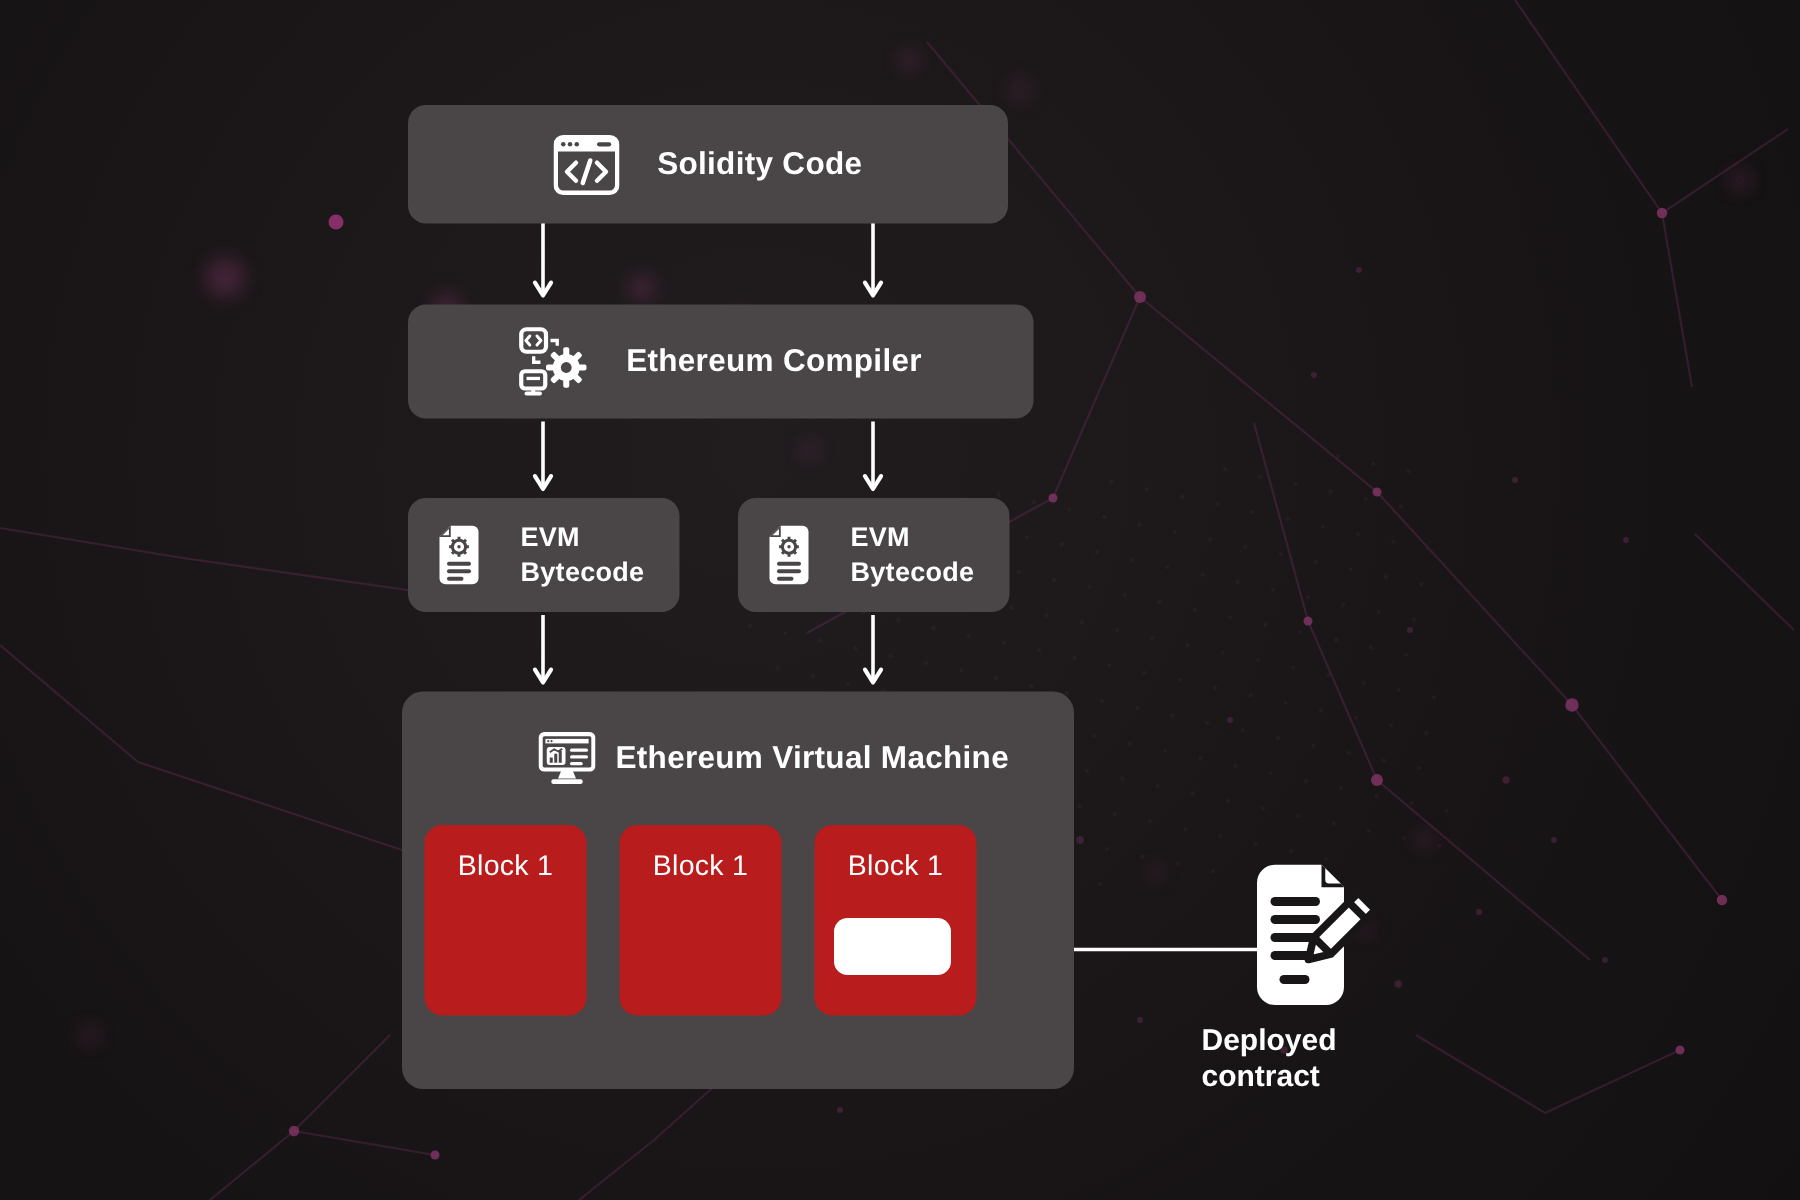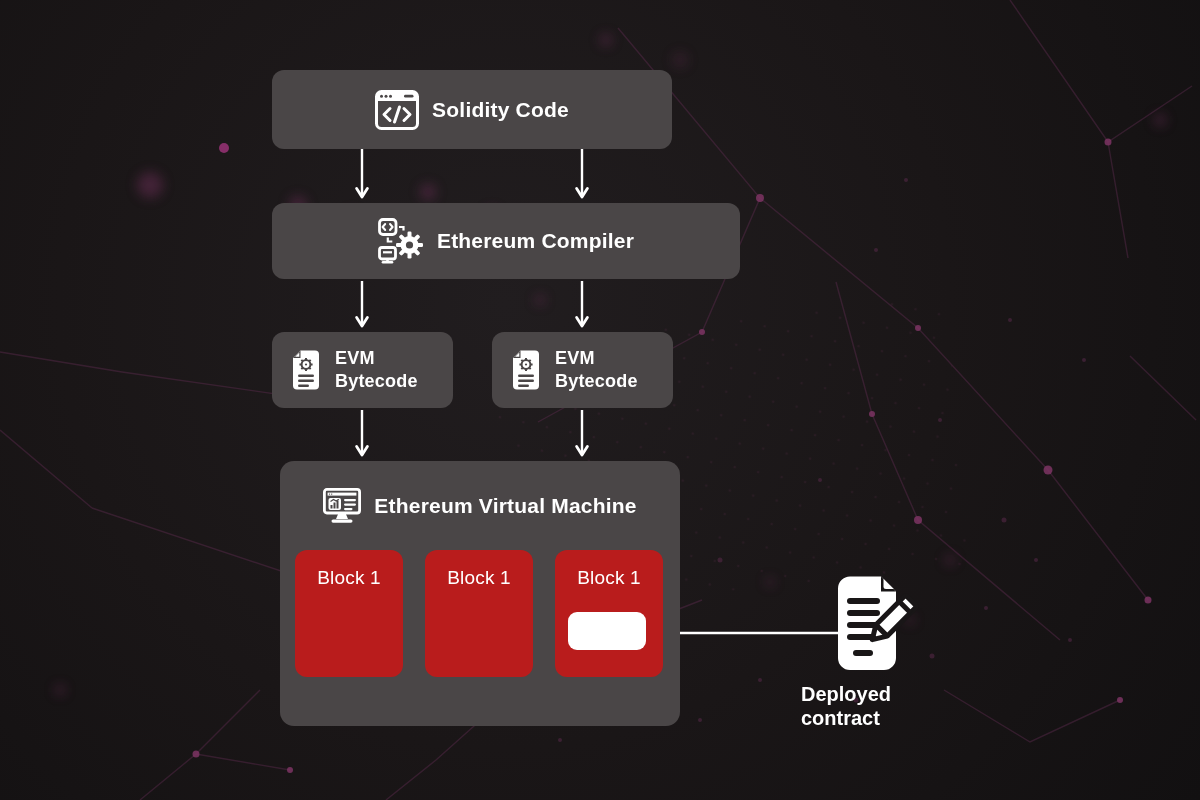--- a/index.html
+++ b/index.html
@@ -4,21 +4,21 @@
 <style>
   html,body { margin:0; padding:0; background:#0e0c0d; }
   .stage {
     position:relative; width:1200px; height:800px; overflow:hidden;
     background: radial-gradient(circle at 42% 38%, #211d1f 0%, #1a1617 52%, #121011 100%);
     font-family:"Liberation Sans","DejaVu Sans",sans-serif; color:#fff;
   }
   .stage svg.layer { position:absolute; left:0; top:0; pointer-events:none; }
   .node {
     position:absolute; background:#4a4647; border-radius:12px;
-    display:flex; align-items:center; color:#fff;
+    display:flex; align-items:center; color:#fff;gap:12px;
   }
   .node.center { justify-content:center; }
   .icon { display:flex; flex:0 0 auto; }
   .node-label { font-weight:700; font-size:21px; letter-spacing:.2px; white-space:nowrap; }
   .node-label.wrap { white-space:normal; width:118px; font-size:18px; line-height:23px; }
   .gap13 { margin-left:13px; }
   .evm-container { position:absolute; background:#4a4647; border-radius:14px; }
   .evm-header { display:flex; align-items:center; justify-content:center; margin-top:27px; }
   .block {
     position:absolute; top:89px; width:108px; height:127px; background:#b91c1c;
@@ -146,21 +146,21 @@
         <circle cx="15.5" cy="6.2" r="1.5" fill="#4a4647"></circle>
         <rect x="29" y="4.8" width="9.5" height="2.8" rx="1.4" fill="#4a4647"></rect>
         <polyline points="15,18.5 9,24.5 15,30.5" fill="none" stroke="#fff" stroke-width="3" stroke-linecap="round" stroke-linejoin="round"></polyline>
         <polyline points="29,18.5 35,24.5 29,30.5" fill="none" stroke="#fff" stroke-width="3" stroke-linecap="round" stroke-linejoin="round"></polyline>
         <line x1="24.5" y1="17" x2="19.5" y2="32" stroke="#fff" stroke-width="3" stroke-linecap="round"></line>
       </svg>
     </span>
     <span class="node-label gap13">Solidity Code</span>
   </div>
 
-  <div class="node center" style="left:272px;top:203px;width:468px;height:76px;">
+  <div class="node center" style="left:272px;top:203px;width:417px;height:76px;">
     <span class="icon">
       <svg width="46" height="46" viewBox="0 0 46 46">
         <rect x="1.5" y="1.5" width="16.5" height="15" rx="3.5" fill="none" stroke="#fff" stroke-width="2.8"></rect>
         <polyline points="7.2,6 4.6,9 7.2,12" fill="none" stroke="#fff" stroke-width="2" stroke-linecap="round" stroke-linejoin="round"></polyline>
         <polyline points="12,6 14.6,9 12,12" fill="none" stroke="#fff" stroke-width="2" stroke-linecap="round" stroke-linejoin="round"></polyline>
         <path d="M21 9 h4.5 v3.5" fill="none" stroke="#fff" stroke-width="2.2"></path>
         <path d="M9.8 19.5 v4 h4.5" fill="none" stroke="#fff" stroke-width="2.2"></path>
         <rect x="1.5" y="29.5" width="16" height="11.5" rx="2.5" fill="none" stroke="#fff" stroke-width="2.8"></rect>
         <rect x="5" y="33.2" width="9" height="2.2" fill="#fff"></rect>
         <line x1="9.5" y1="41" x2="9.5" y2="43.6" stroke="#fff" stroke-width="2.6"></line>
@@ -229,21 +229,21 @@
           <line y1="-4.4" y2="-6.6" stroke-width="2" transform="rotate(315)"></line>
         </g>
         <rect x="8" y="25.5" width="16" height="2.6" rx="1.3" fill="#4a4647"></rect>
         <rect x="8" y="30.5" width="16" height="2.6" rx="1.3" fill="#4a4647"></rect>
         <rect x="8" y="35.5" width="11" height="2.6" rx="1.3" fill="#4a4647"></rect>
       </svg>
     </span>
     <span class="node-label wrap gap13">EVM Bytecode</span>
   </div>
 
-  <div class="evm-container" style="left:280px;top:461px;width:400px;height:265px;">
+  <div class="evm-container" style="left:268px;top:461px;width:400px;height:265px;padding-left:48px;">
     <div class="evm-header">
       <span class="icon">
         <svg width="38" height="36" viewBox="0 0 38 36">
           <rect x="1.4" y="1.4" width="35.2" height="23.6" rx="2.5" fill="none" stroke="#fff" stroke-width="2.8"></rect>
           <rect x="4.6" y="4.6" width="28.8" height="3" fill="#fff"></rect>
           <circle cx="6.5" cy="6.1" r="0.7" fill="#4a4647"></circle>
           <circle cx="8.7" cy="6.1" r="0.7" fill="#4a4647"></circle>
           <rect x="5.5" y="10" width="12.5" height="12" rx="2" fill="#fff"></rect>
           <rect x="7.5" y="17" width="2" height="3.5" fill="#4a4647"></rect>
           <rect x="10.5" y="14.5" width="2" height="6" fill="#4a4647"></rect>

